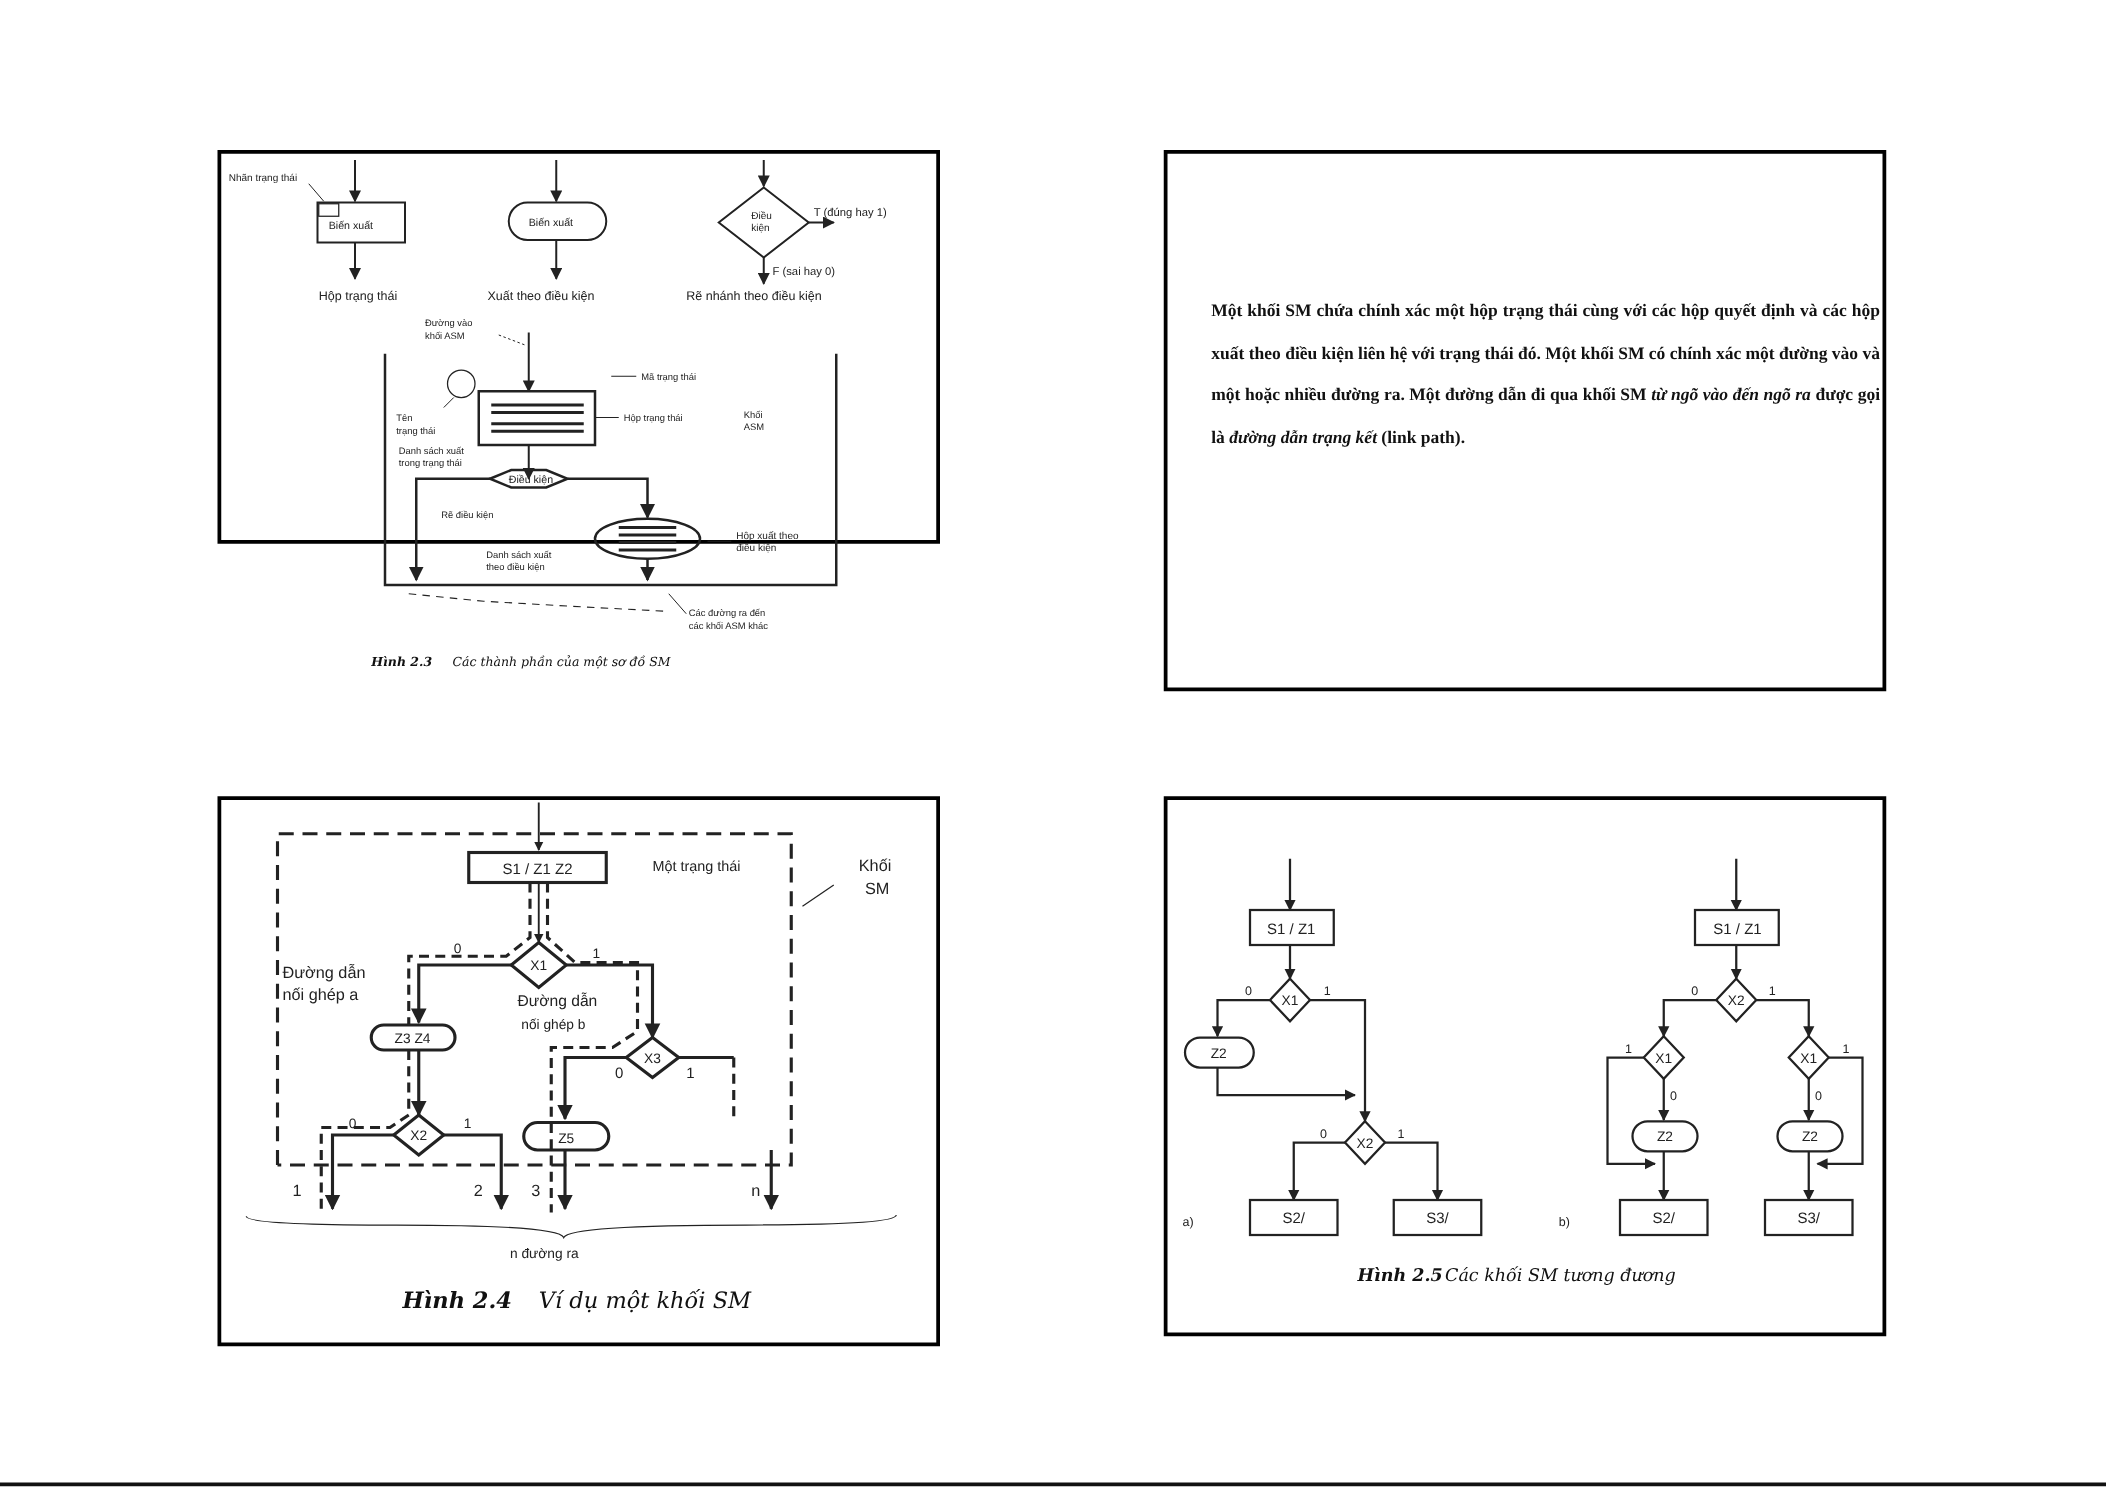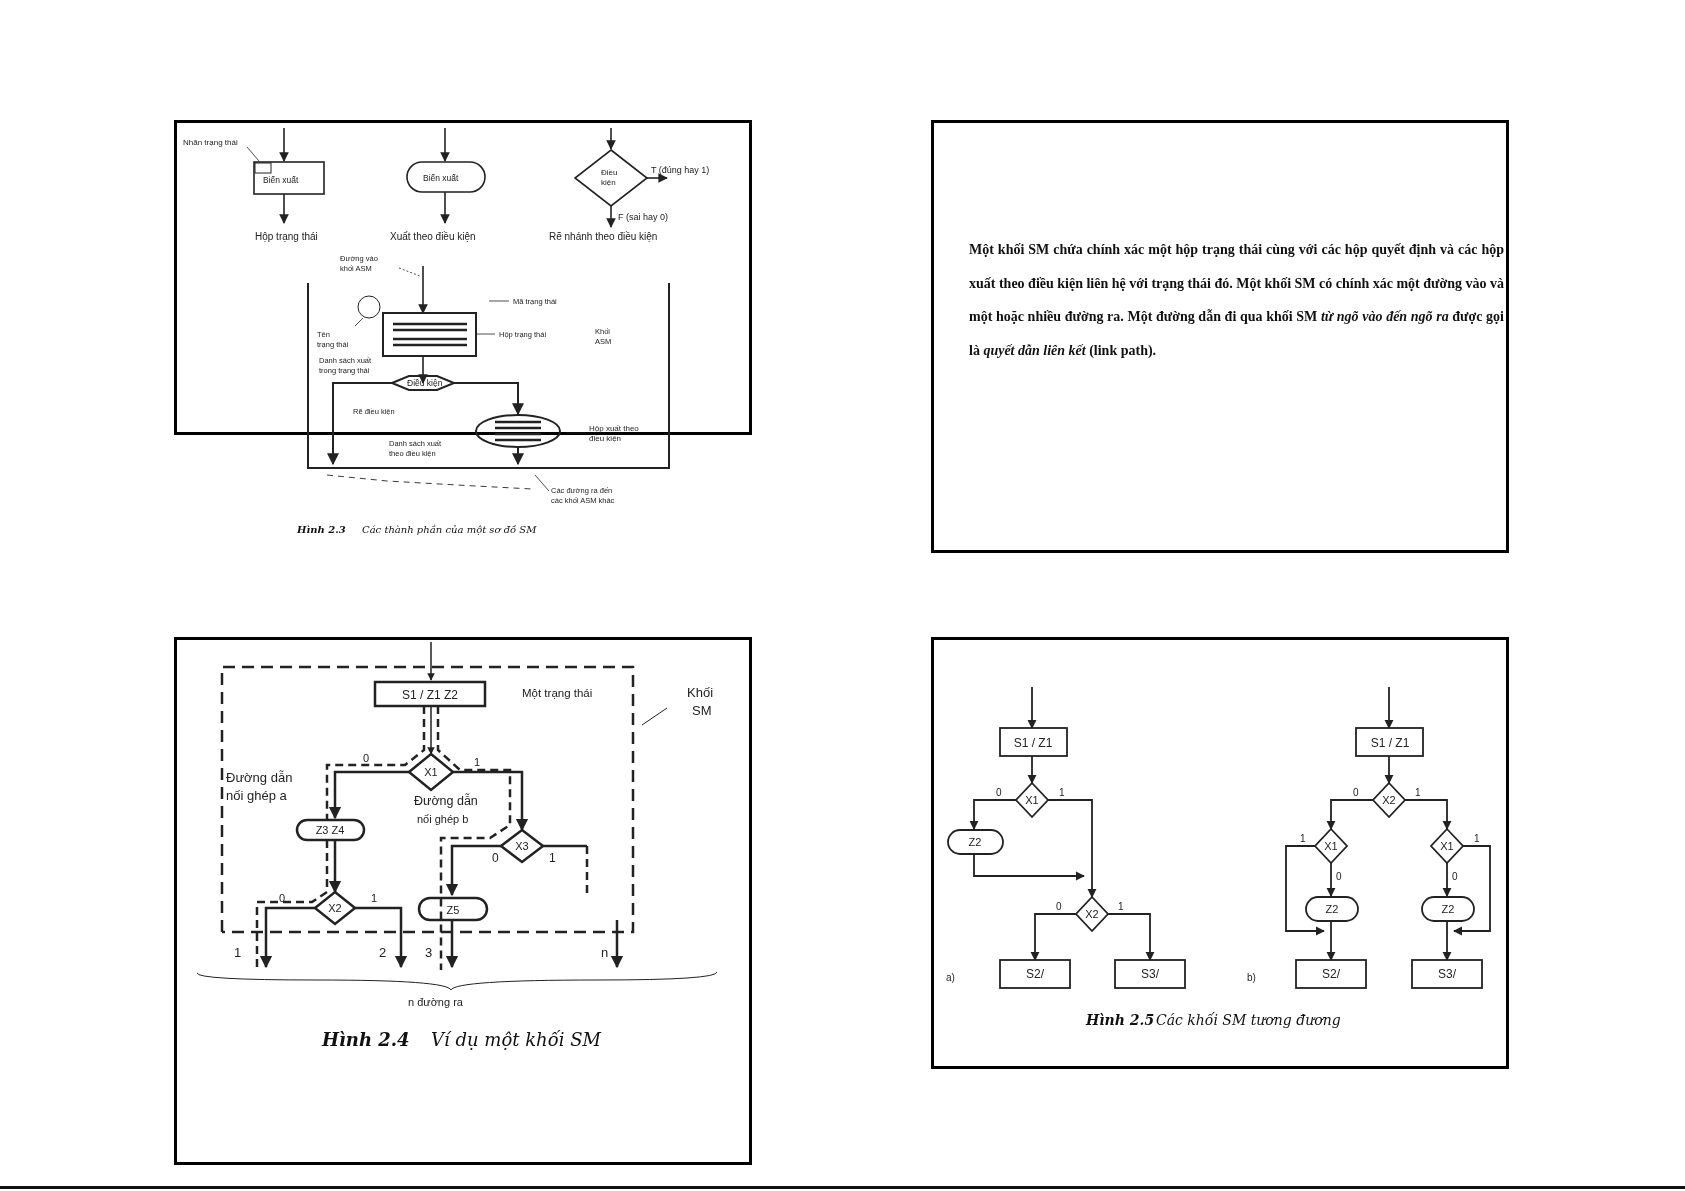--- a/index.html
+++ b/index.html
@@ -1,20 +1,20 @@
 <!DOCTYPE html>
 <html><head>
 <meta charset="utf-8">
 <style>
   html,body{margin:0;padding:0;background:#fff;}
   body{width:1685px;height:1191px;position:relative;overflow:hidden;font-family:"Liberation Sans",sans-serif;color:#111;}
   .slide{position:absolute;border:3px solid #000;background:#fff;box-sizing:border-box;}
   #s1{left:174px;top:120px;width:578px;height:315px;}
   #s2{left:931px;top:120px;width:578px;height:433px;}
-  #s3{left:174px;top:637px;width:578px;height:528px;}
+  #s3{left:174px;top:637px;width:578px;height:440px;}
   #s4{left:931px;top:637px;width:578px;height:432px;text-align:center;}
   .slide svg{position:absolute;left:0;top:0;width:572px;height:427px;}
   svg text{font-family:"Liberation Sans",sans-serif;fill:#222;}
   .cap{font-family:"DejaVu Serif",serif;font-style:italic;fill:#111;}
   .capb{font-weight:bold;}
   .para{position:absolute;left:35px;top:110px;width:535px;font-family:"Liberation Serif",serif;font-weight:bold;font-size:14px;line-height:33.5px;text-align:justify;color:#111;}
   .para i{font-style:italic;}
   .bottom-rule{position:absolute;left:0;right:0;top:1186px;height:3px;background:#111;}
 </style>
 </head>
@@ -103,21 +103,21 @@
   <text x="212" y="323" font-size="7.5">Danh sách xuất</text>
   <text x="212" y="333" font-size="7.5">theo điều kiện</text>
   <text x="374" y="370" font-size="7.5">Các đường ra đến</text>
   <text x="374" y="380" font-size="7.5">các khối ASM khác</text>
   <text x="120" y="410" font-size="10" class="cap capb">Hình 2.3</text>
   <text x="185" y="410" font-size="10" class="cap">Các thành phần của một sơ đồ SM</text>
 </svg>
 </div>
 
 <div class="slide" id="s2">
-  <div class="para"><span>Một khối SM chứa chính xác một hộp trạng thái cùng với các hộp quyết định và các hộp xuất theo điều kiện liên hệ với trạng thái đó. Một khối SM có chính xác một đường vào và một hoặc nhiều đường ra. Một đường dẫn đi qua khối SM </span><i>từ ngõ vào đến ngõ ra</i><span> được gọi là </span><i>quyết dẫn liên kết</i><span> (link path).</span></div>
+  <div class="para"><span>Một khối SM chứa chính xác một hộp trạng thái cùng với các hộp quyết định và các hộp xuất theo điều kiện liên hệ với trạng thái đó. Một khối SM có chính xác một đường vào và một hoặc nhiều đường ra. Một đường dẫn đi qua khối SM </span><i>từ ngõ vào đến ngõ ra</i><span> được gọi là </span><i>đường dẫn trạng kết</i><span> (link path).</span></div>
 </div>
 
 <div class="slide" id="s3">
 <svg viewBox="0 0 572 427">
   <defs>
     <marker id="ah3" viewBox="0 0 10 10" refX="9" refY="5" markerWidth="5" markerHeight="6" orient="auto">
           <path d="M0,0 L10,5 L0,10 z" fill="#222"></path>
         </marker>
   </defs>
 

